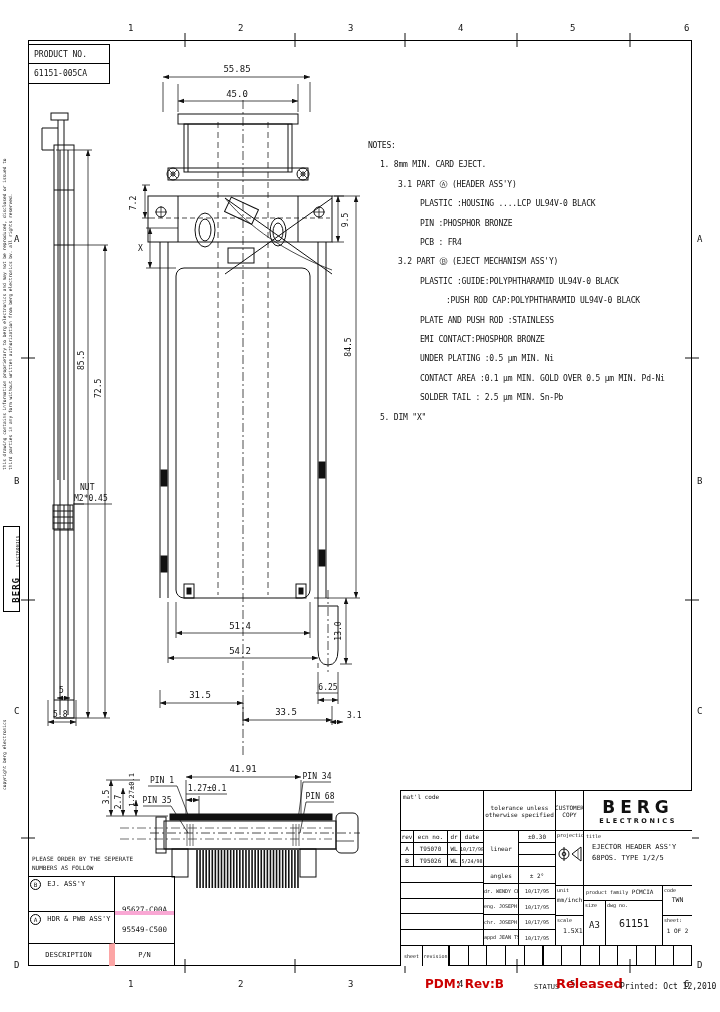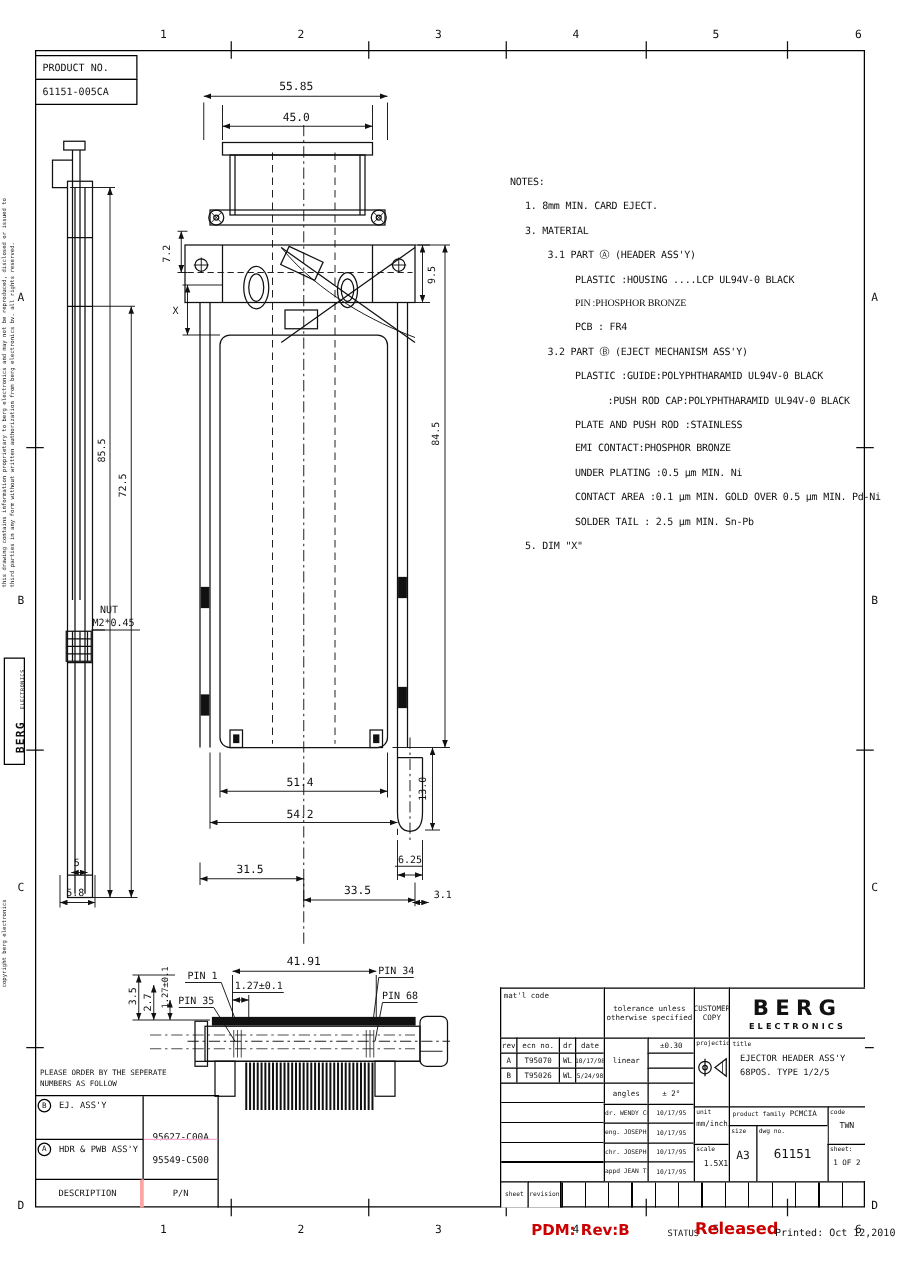--- a/index.html
+++ b/index.html
@@ -4,21 +4,21 @@
 <style>
   html,body{margin:0;padding:0;background:#fff;}
   #page{position:relative;width:720px;height:1012px;background:#fff;overflow:hidden;
         font-family:"DejaVu Sans Mono",monospace;color:#111;}
   .abs{position:absolute;}
   #frame{left:28px;top:40px;width:664px;height:926px;border:1.5px solid #000;box-sizing:border-box;}
   .zone{position:absolute;font-size:9px;color:#111;}
   svg text{font-family:"DejaVu Sans Mono",monospace;font-size:9px;fill:#111;}
   svg text.sm{font-size:8px;}
   
-  #notes{left:408px;top:136px;width:302px;position:absolute;font-size:8px;letter-spacing:-0.2px;}
+  #notes{left:368px;top:136px;width:302px;position:absolute;font-size:8px;letter-spacing:-0.2px;}
   .note-line{line-height:19.4px;white-space:nowrap;}
   
   #dimtbl{left:425px;top:505px;position:absolute;border-collapse:collapse;}
   #dimtbl td{border:1px solid #000;font-size:8px;text-align:center;height:24px;padding:0 3px;
              font-family:"DejaVu Sans Mono",monospace;}
   
   .pcell{position:absolute;border:1px solid #000;box-sizing:border-box;font-size:8px;
          display:flex;align-items:center;padding-left:5px;background:#fff;}
   
   #tb{left:400px;top:790px;width:292px;height:176px;position:absolute;}
@@ -294,24 +294,23 @@
     <b style="font-size:9px;letter-spacing:1px;">BERG</b>
     <span style="font-size:4px;letter-spacing:0.5px;">ELECTRONICS</span>
   </div>
   <div class="rot" style="left:2px;top:790px;width:150px;height:10px;font-size:4.5px;">
     <span>copyright  berg  electronics</span>
   </div>
 
   <div id="notes">
       <div class="note-line" style="padding-left: 0px;">NOTES:</div>
       <div class="note-line" style="padding-left: 12px;">1. 8mm MIN. CARD EJECT.</div>
-      <div class="note-line" style="padding-left: 12px;">3. MATERIAL</div>
       <div class="note-line" style="padding-left: 30px;">3.1 PART Ⓐ (HEADER ASS'Y)</div>
       <div class="note-line" style="padding-left: 52px;">PLASTIC :HOUSING ....LCP UL94V-0 BLACK</div>
-      <div class="note-line" style="padding-left: 52px; font-family: Liberation Serif, serif;">PIN   :PHOSPHOR BRONZE</div>
+      <div class="note-line" style="padding-left: 52px;">PIN   :PHOSPHOR BRONZE</div>
       <div class="note-line" style="padding-left: 52px;">PCB : FR4</div>
       <div class="note-line" style="padding-left: 30px;">3.2 PART Ⓑ (EJECT MECHANISM ASS'Y)</div>
       <div class="note-line" style="padding-left: 52px;">PLASTIC :GUIDE:POLYPHTHARAMID UL94V-0 BLACK</div>
       <div class="note-line" style="padding-left: 78px;">:PUSH ROD CAP:POLYPHTHARAMID UL94V-0 BLACK</div>
       <div class="note-line" style="padding-left: 52px;">PLATE AND PUSH ROD  :STAINLESS</div>
       <div class="note-line" style="padding-left: 52px;">EMI CONTACT:PHOSPHOR BRONZE</div>
       <div class="note-line" style="padding-left: 52px;">UNDER PLATING :0.5 μm MIN. Ni</div>
       <div class="note-line" style="padding-left: 52px;">CONTACT AREA :0.1 μm MIN. GOLD OVER  0.5 μm MIN. Pd-Ni</div>
       <div class="note-line" style="padding-left: 52px;">SOLDER TAIL  :  2.5 μm MIN. Sn-Pb</div>
       <div class="note-line" style="padding-left: 12px;">5. DIM "X"</div>
@@ -325,22 +324,22 @@
   <div id="ord">
     <div class="ocell" style="left:0;top:0;width:87px;height:34px;border-right:1px solid #000;">
       <span class="mark">B</span>
       <span>EJ. ASS'Y</span>
     </div>
     <div class="ocell ctr" style="left:87px;top:15px;width:59px;height:34px;font-size:7.5px;">95627-C00A</div>
     <div class="ocell" style="left:0;top:34px;width:87px;height:32px;border-top:1px solid #000;border-right:1px solid #000;white-space:normal;">
       <span class="mark">A</span>
       <span>HDR &amp; PWB ASS'Y</span>
     </div>
-    <div class="ocell ctr" style="left:87px;top:34px;width:59px;height:32px;border-top:1px solid #f9a8d4;font-size:7.5px;">95549-C500</div>
-    <div class="ocell ctr" style="left:0;top:66px;width:87px;height:23px;border-top:1px solid #000;border-right:3px solid #fca5a5;">DESCRIPTION</div>
+    <div class="ocell ctr" style="left:87px;top:34px;width:59px;height:32px;border-top:4px solid #f9a8d4;font-size:7.5px;">95549-C500</div>
+    <div class="ocell ctr" style="left:0;top:66px;width:87px;height:23px;border-top:1px solid #000;border-right:6px solid #fca5a5;">DESCRIPTION</div>
     <div class="ocell ctr" style="left:87px;top:66px;width:59px;height:23px;border-top:1px solid #000;">P/N</div>
   </div>
 
   <div id="tb">
 
     <div class="cell" style="left:0;top:0;width:83px;height:40px;padding:2px;">mat'l  code</div>
     <div class="cell ctr" style="left:83px;top:0;width:72px;height:40px;font-size:6px;">
       <div>
           <div>tolerance unless</div>
            <div>otherwise specified</div>

